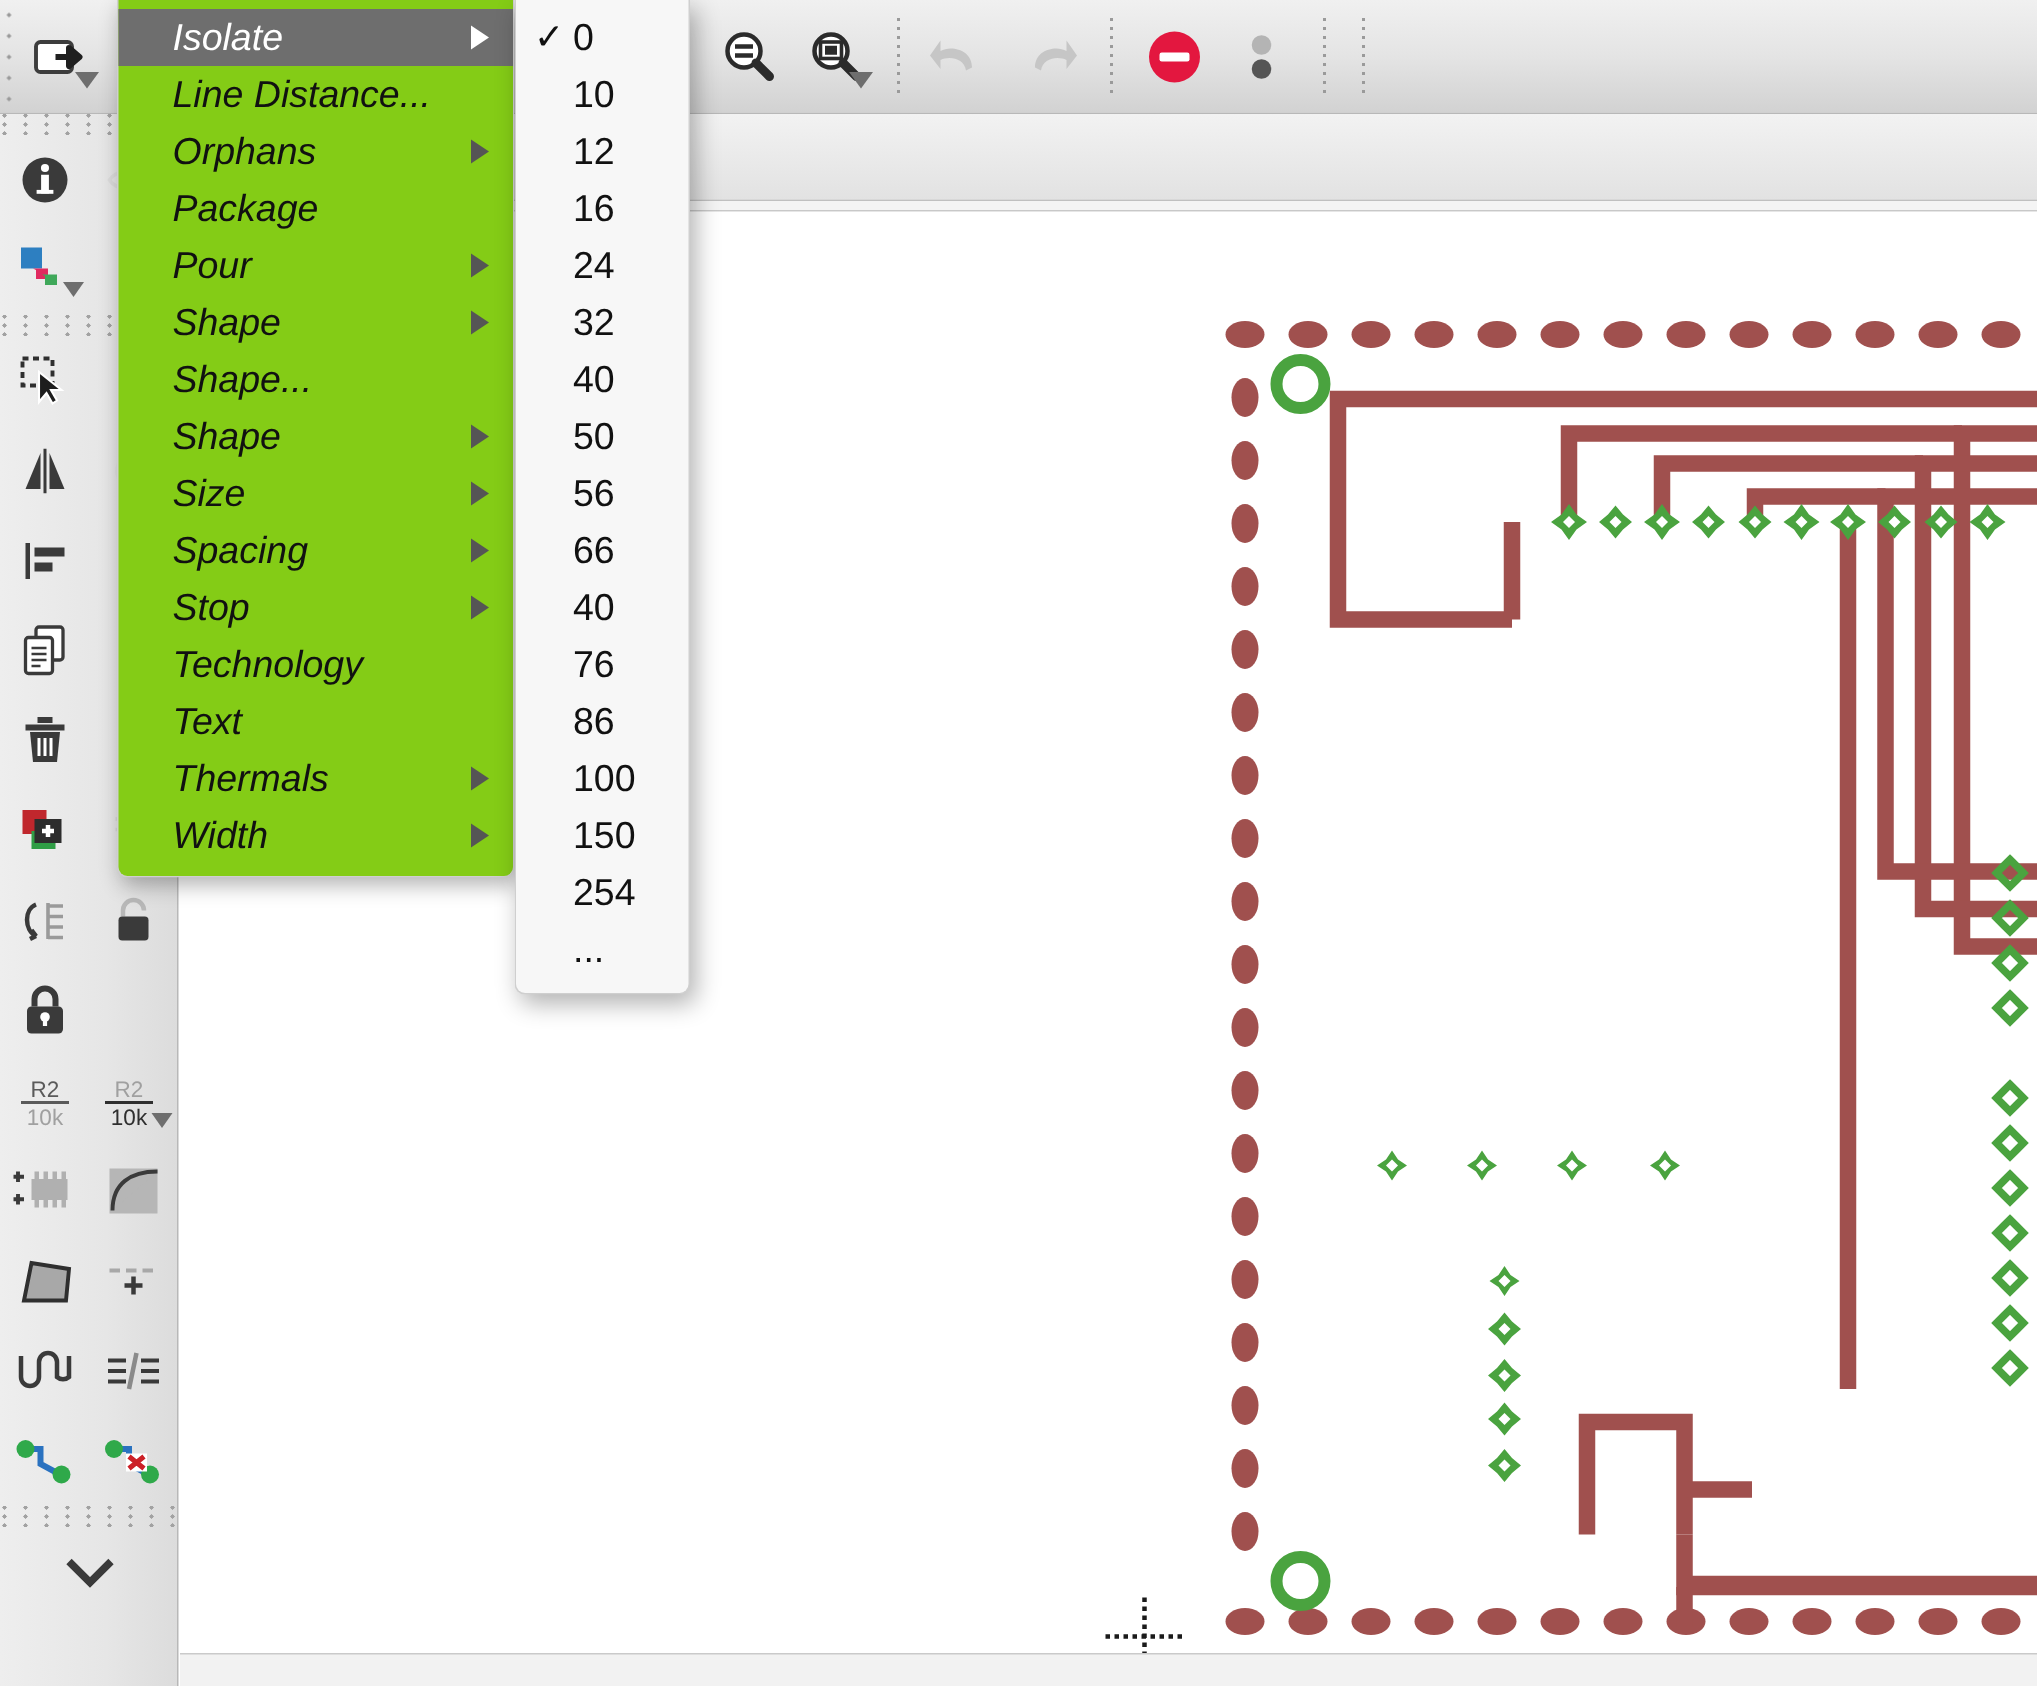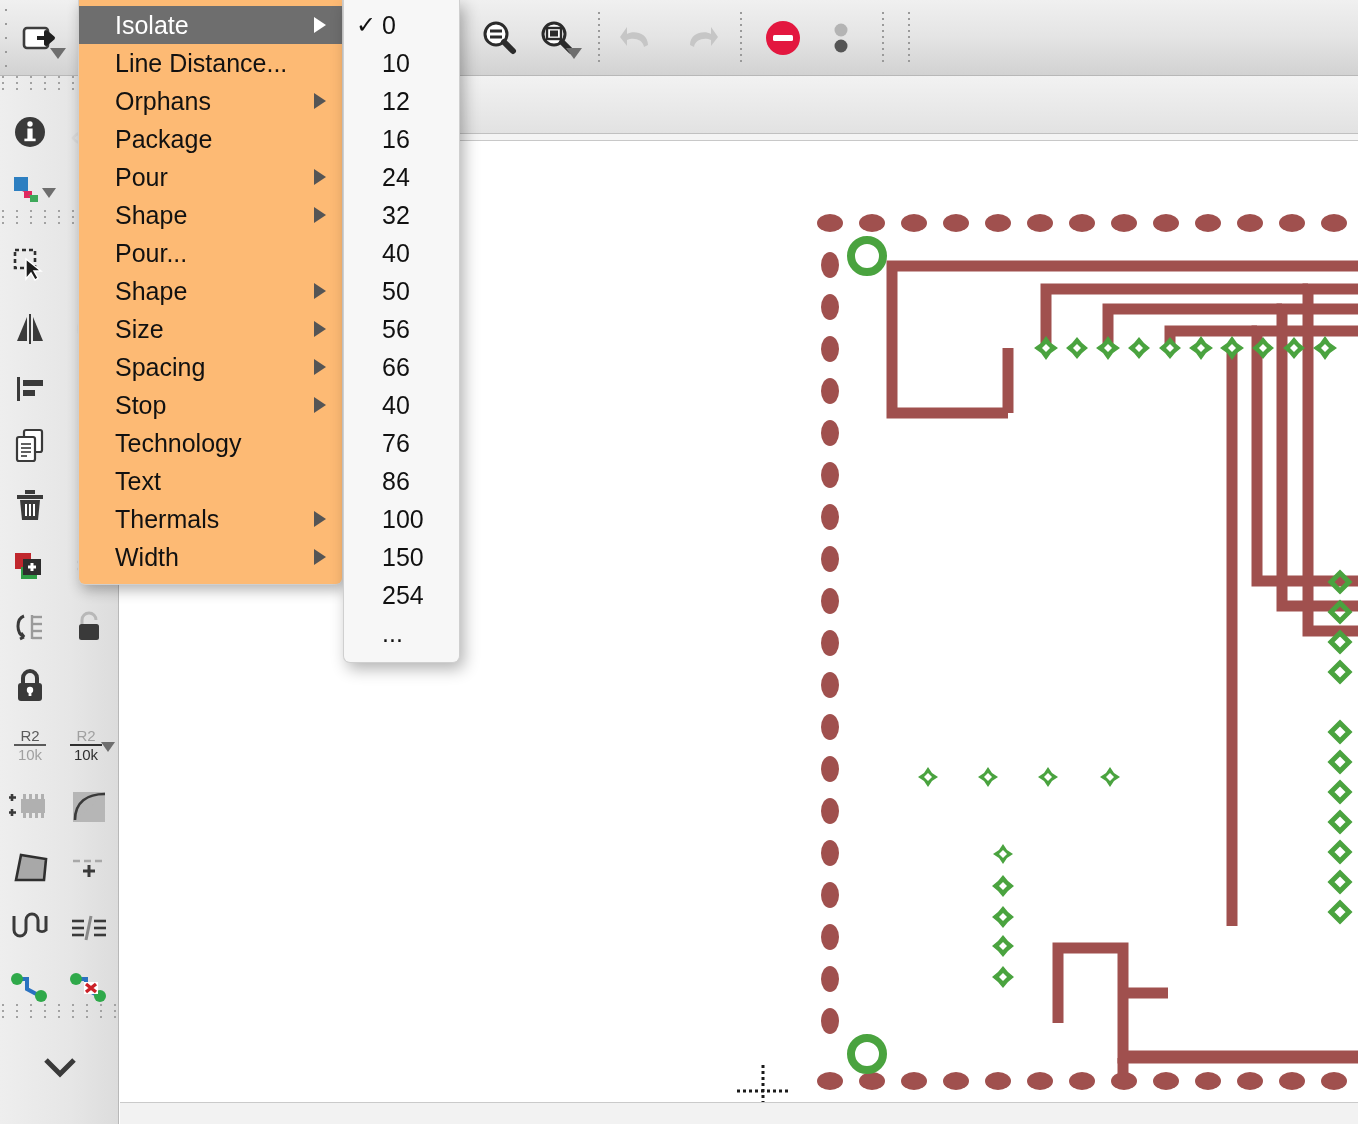--- a/index.html
+++ b/index.html
@@ -53,21 +53,21 @@
     background: linear-gradient(to right, #eeeeee 0%, #e6e6e6 60%, #dcdcdc 100%);
     border-right: 1px solid #b8b8b8;
   }
   .lt-grip {
     height: 14px; width: 100%;
     background-image: radial-gradient(circle, #a2a2a2 1.3px, transparent 1.5px);
     background-size: 14px 6px; background-position: center;
   }
   .lt-row { display: flex; width: 119px; }
   .lt-btn {
-    width: 59px; height: 60px; display: flex; align-items: flex-end; justify-content: center;
+    width: 59px; height: 60px; display: flex; align-items: center; justify-content: center;
     position: relative;
   }
   .lt-dd {
     position: absolute; right: 3px; bottom: 12px;
     width: 0; height: 0;
     border-left: 7px solid transparent; border-right: 7px solid transparent;
     border-top: 10px solid #6e6e6e;
   }
 
   
@@ -99,26 +99,27 @@
 
   
   .pcb { position: absolute; left: 0; top: 0; }
 
   
   .crosshair { position: absolute; }
 
   
   .ctxmenu {
     position: absolute; left: 78px; top: 0px; width: 265px;
-    background: #fdba74;
+    background: #84cc16;
     border: 1px solid #cfcfcf; border-top: none;
     border-radius: 0 0 7px 7px;
     box-shadow: 3px 5px 14px rgba(0,0,0,0.30);
     padding: 6px 0 8px 0;
     z-index: 50;
+    font-style: italic;
   }
   .mi {
     height: 38px; display: flex; align-items: center;
     padding: 0 10px 0 36px; font-size: 25px; color: #111;
     position: relative; white-space: nowrap;
   }
   .mi.sel { background: #6e6e6e; color: #ffffff; }
   .mi .submark {
     position: absolute; right: 16px; top: 50%; transform: translateY(-50%);
     width: 0; height: 0;
@@ -877,21 +878,21 @@
     </div>
     <div class="mi">
       <span>Pour</span>
       <span class="submark"></span>
     </div>
     <div class="mi">
       <span>Shape</span>
       <span class="submark"></span>
     </div>
     <div class="mi">
-      <span>Pour...</span>
+      <span>Shape...</span>
     </div>
     <div class="mi">
       <span>Shape</span>
       <span class="submark"></span>
     </div>
     <div class="mi">
       <span>Size</span>
       <span class="submark"></span>
     </div>
     <div class="mi">

